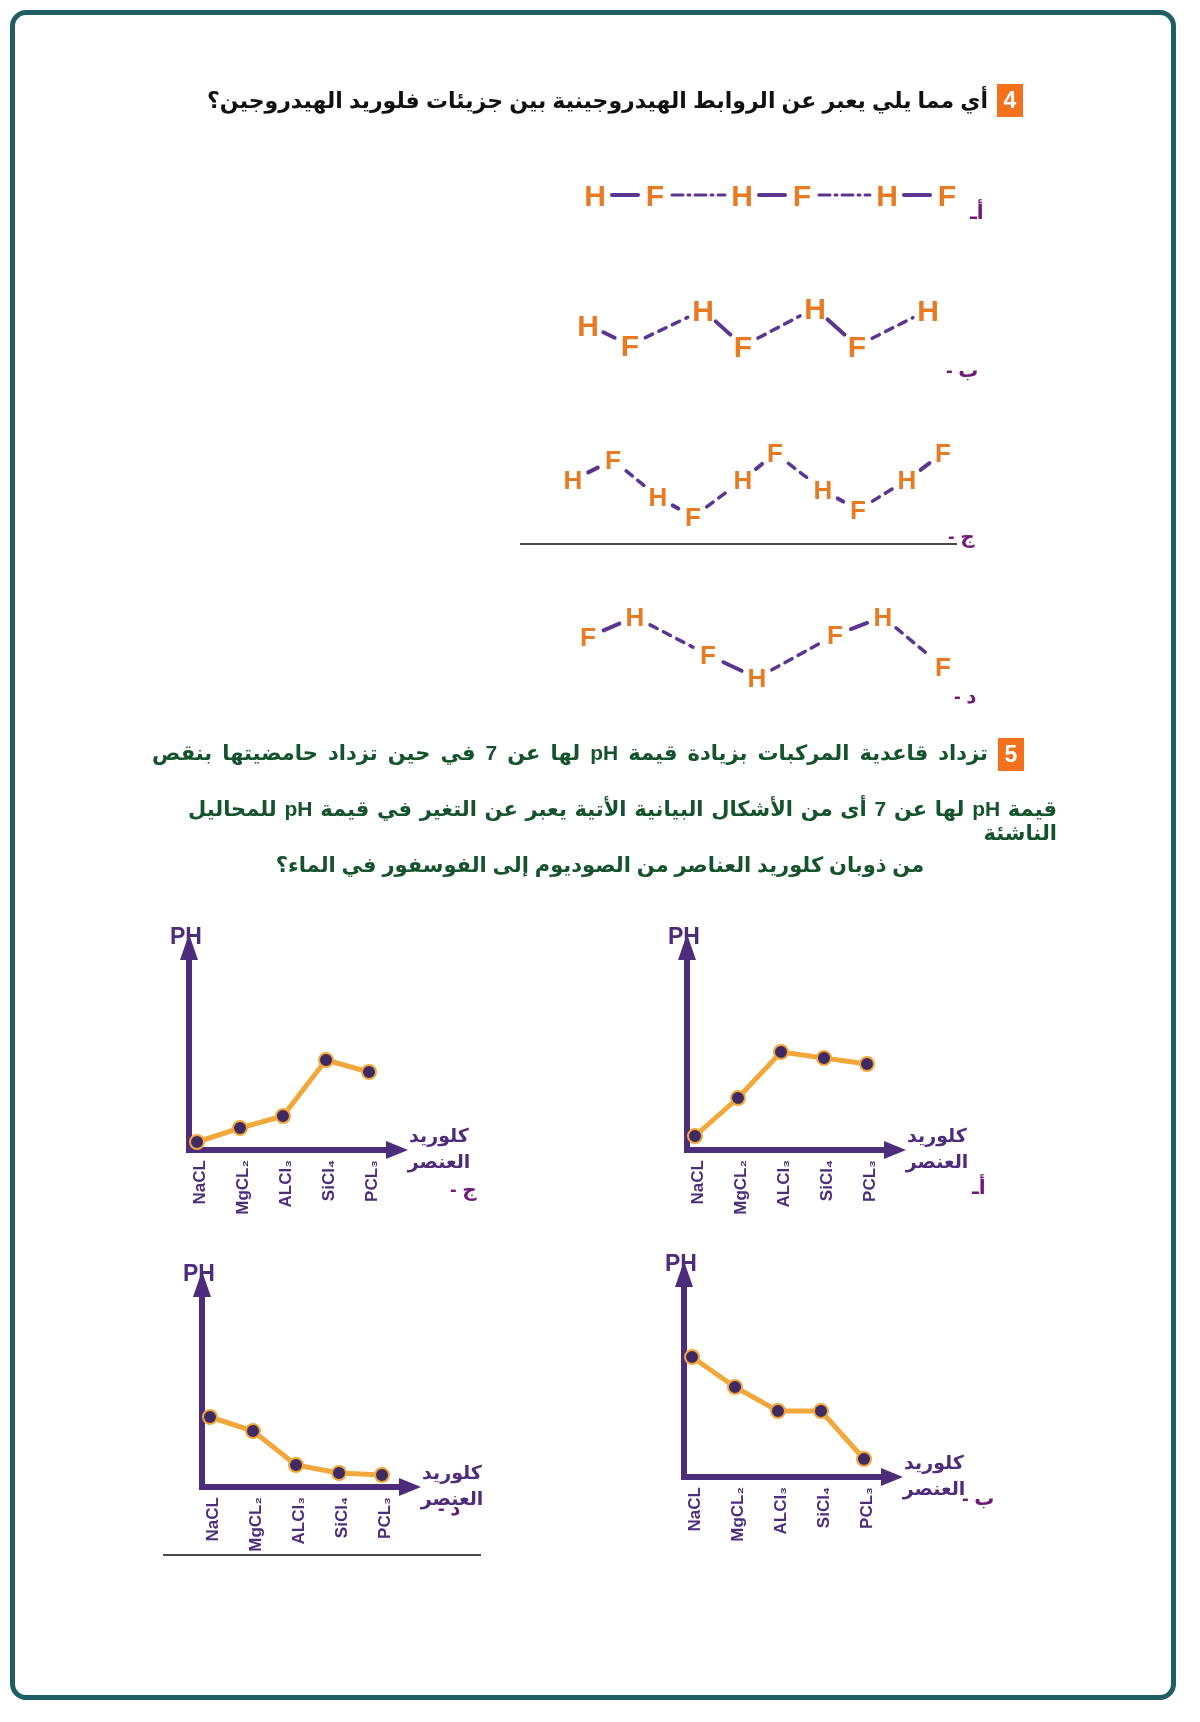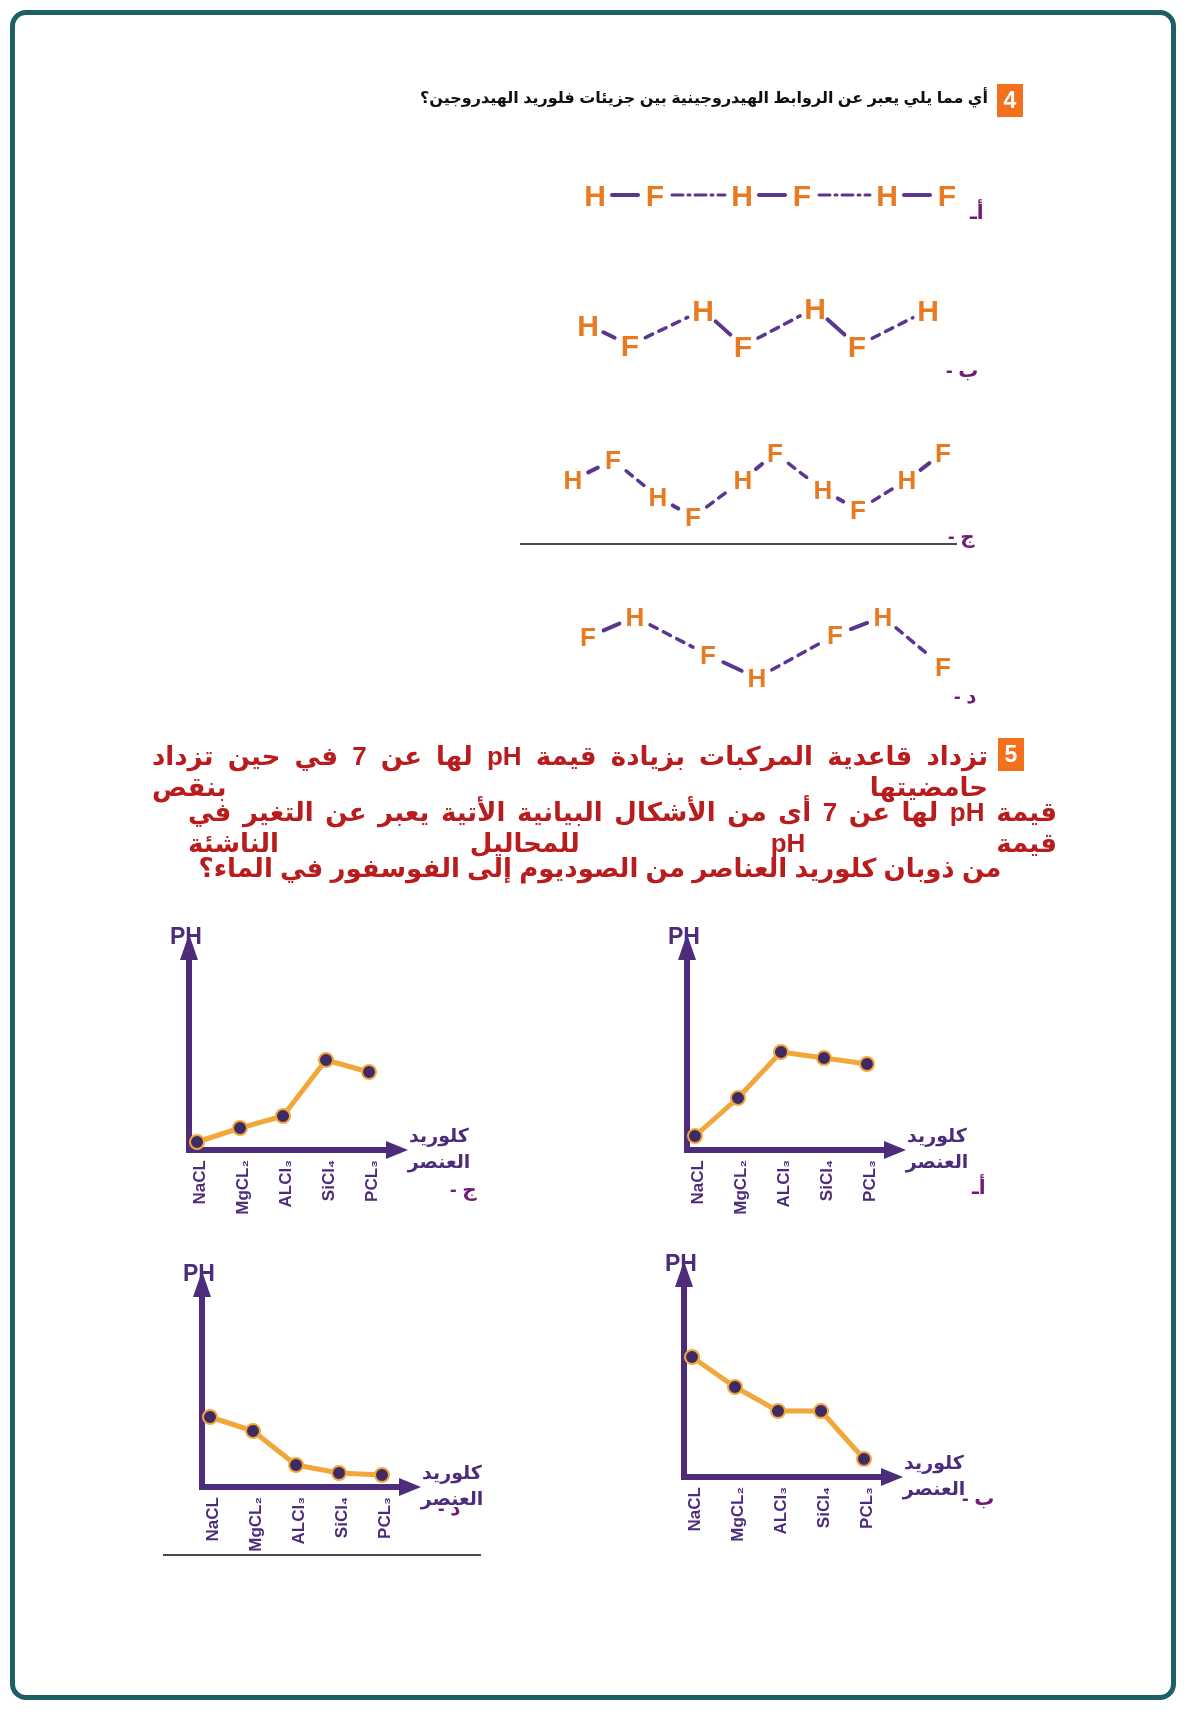--- a/index.html
+++ b/index.html
@@ -4,23 +4,23 @@
 <style>
   html,body{margin:0;padding:0;background:#fff;}
   .page{position:relative;width:1200px;height:1722px;background:#ffffff;overflow:hidden;
         font-family:"Liberation Sans","DejaVu Sans",sans-serif;}
   .frame{position:absolute;left:10px;top:10px;width:1166px;height:1690px;
          border:5px solid #1e5f66;border-radius:16px;box-sizing:border-box;}
   .q-num{position:absolute;width:26px;height:33px;background:#f3701d;color:#fff;
          font-size:23px;font-weight:bold;display:flex;align-items:center;justify-content:center;}
   #q4num{left:997px;top:84px;}
   #q5num{left:998px;top:738px;}
-  .q4-text{position:absolute;right:212px;top:88px;font-size:16px;font-weight:bold;
+  .q4-text{position:absolute;right:212px;top:88px;font-size:22px;font-weight:bold;
            direction:rtl;white-space:nowrap;color:#111;}
-  .q5-line{position:absolute;direction:rtl;font-size:26px;font-weight:bold;color:#b91c1c;
+  .q5-line{position:absolute;direction:rtl;font-size:21px;font-weight:bold;color:#14532d;
            text-align:justify;text-align-last:justify;}
   #q5line1{left:152px;right:212px;top:741px;}
   #q5line2{left:140px;right:143px;top:797px;margin-left:48px;}
   #q5line3{left:0px;right:0px;top:853px;text-align:center;text-align-last:center;}
   .diagram{position:absolute;overflow:visible;}
   .chart{position:absolute;overflow:visible;}
   .opt-label{position:absolute;font-size:20px;font-weight:bold;direction:rtl;color:#701a75;white-space:nowrap;}
   #q4lab-a{left:970px;top:200px;}
   #q4lab-b{left:946px;top:358px;}
   #q4lab-c{left:948px;top:524px;}

